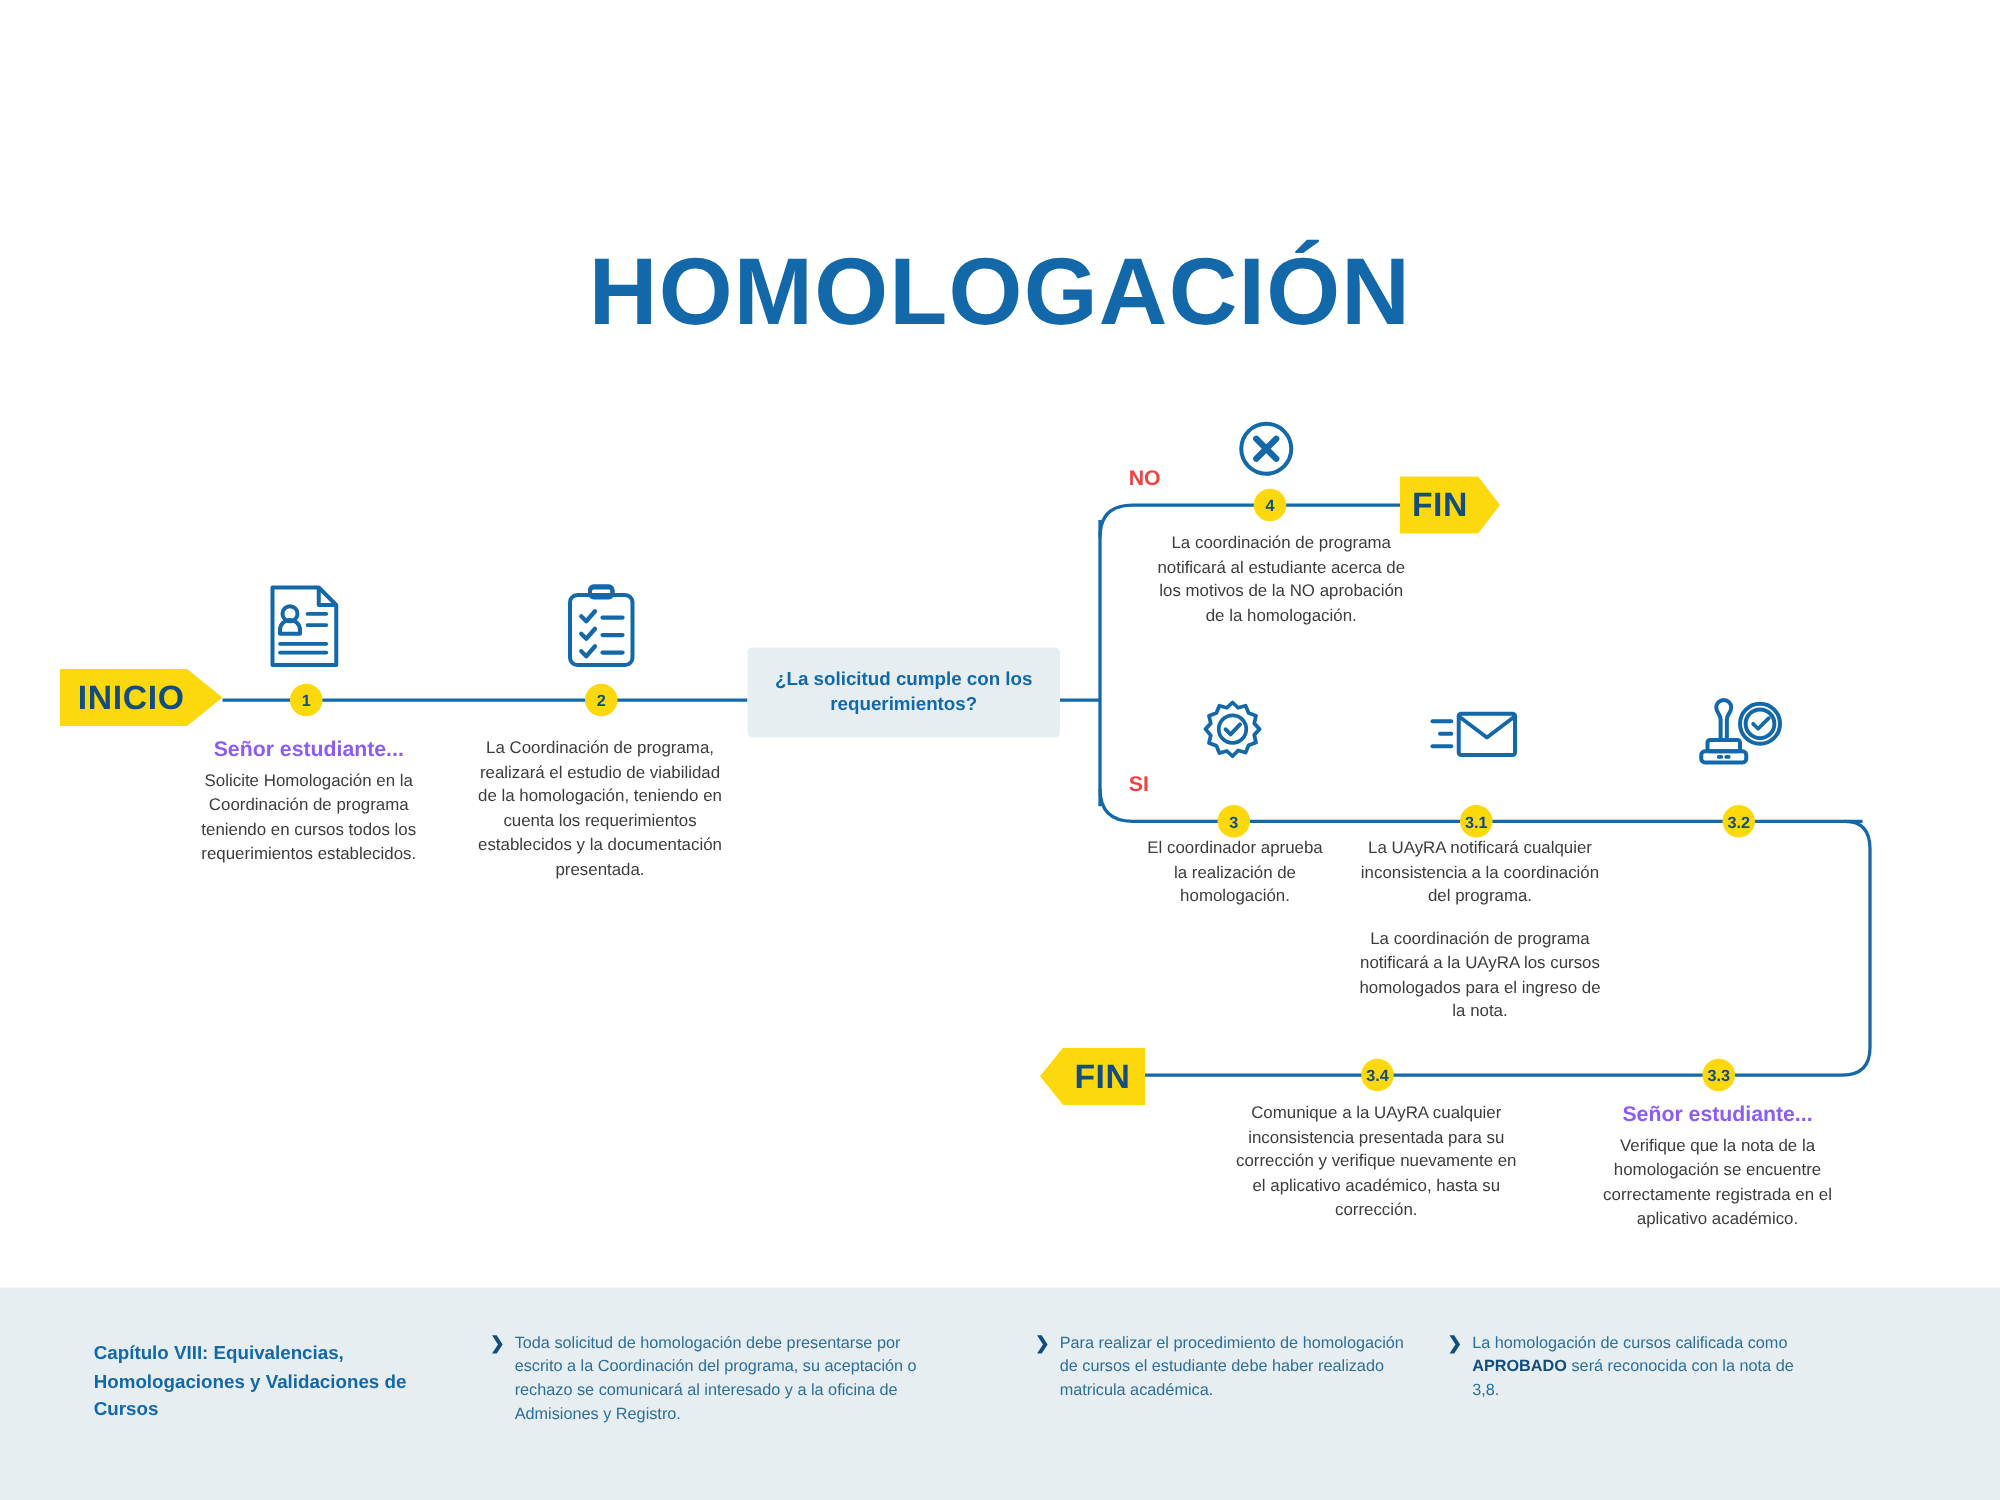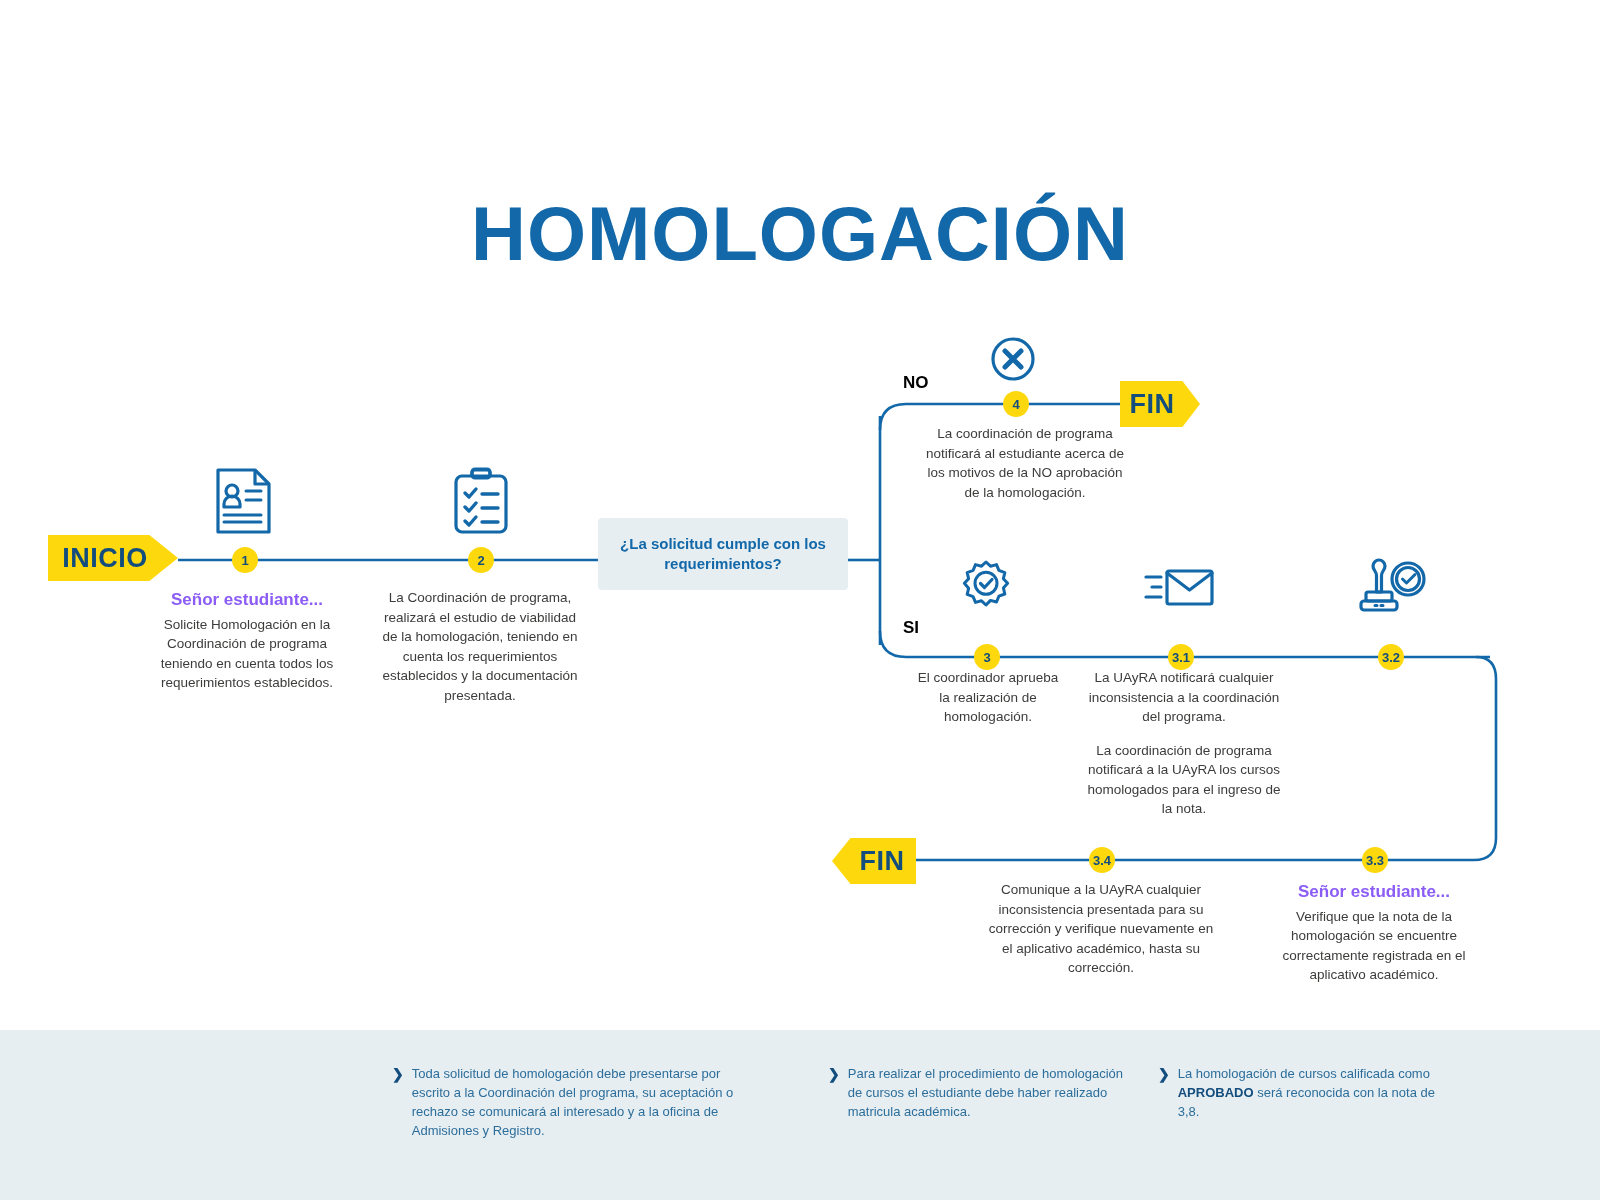--- a/index.html
+++ b/index.html
@@ -67,21 +67,21 @@
   .decision{
     position:absolute; left:598px; top:518px; width:250px; height:72px;
     background:#E7EEF2; border-radius:4px;
     display:flex; align-items:center; justify-content:center; text-align:center;
     color:#1268A8; font-weight:bold; font-size:15px; line-height:1.35;
     padding:0 14px;
   }
 
   
   .branch{
-    position:absolute; color:#000000; font-weight:bold; font-size:17px;
+    position:absolute; color:#ef4444; font-weight:bold; font-size:17px;
   }
   .branch.no{ left:903px; top:373px; }
   .branch.si{ left:903px; top:618px; }
 
   
   .icon{ position:absolute; }
 
   
   .footer{
     position:absolute; left:0; top:1030px; width:1600px; height:170px;
@@ -137,21 +137,21 @@
         <path d="M33 25 H48"></path>
           <path d="M33 34 H48"></path>
         <path d="M11 49 H48"></path>
           <path d="M11 56 H48"></path>
       </g>
     </svg>
   </div>
   <div class="badge" style="left:232px; top:547px;">1</div>
   <div class="step" style="left:140px; top:588px; width:214px;">
     <span class="hd">Señor estudiante...</span>
-    <p>Solicite Homologación en la Coordinación de programa teniendo en cuenta todos los requerimientos establecidos.</p>
+    <p>Solicite Homologación en la Coordinación de programa teniendo en cursos todos los requerimientos establecidos.</p>
   </div>
 
   <div class="icon" style="left:452px; top:466px;">
     <svg width="58" height="70" viewBox="0 0 58 70" fill="none" stroke="#1268A8" stroke-width="3.2" stroke-linejoin="round">
       <rect x="4" y="10" width="50" height="56" rx="6"></rect>
       <path d="M20 10 V7 a3 3 0 0 1 3-3 h12 a3 3 0 0 1 3 3 v3"></path>
       <rect x="20" y="3" width="18" height="9" rx="3"></rect>
       <g stroke-width="3.4" stroke-linecap="round">
         <path d="M13 27 l4 4 l7-8"></path>
         <path d="M13 41 l4 4 l7-8"></path>
@@ -230,20 +230,21 @@
     <p>Verifique que la nota de la homologación se encuentre correctamente registrada en el aplicativo académico.</p>
   </div>
 
   <div class="badge" style="left:1089px; top:847px;">3.4</div>
   <div class="step" style="left:984px; top:880px; width:234px;">
     <p>Comunique a la UAyRA cualquier inconsistencia presentada para su corrección y verifique nuevamente en el aplicativo académico, hasta su corrección.</p>
   </div>
   <div class="tag left fin34">FIN</div>
 
   <div class="footer"></div>
+  <div class="foot-title">Capítulo VIII: Equivalencias, Homologaciones y Validaciones de Cursos</div>
 
   <div class="note n1">
     <span class="bullet">❯</span>
     <span>Toda solicitud de homologación debe presentarse por escrito a la Coordinación del programa, su aceptación o rechazo se comunicará al interesado y a la oficina de Admisiones y Registro.</span>
   </div>
 
   <div class="note n2">
     <span class="bullet">❯</span>
     <span>Para realizar el procedimiento de homologación de cursos el estudiante debe haber realizado matricula académica.</span>
   </div>

